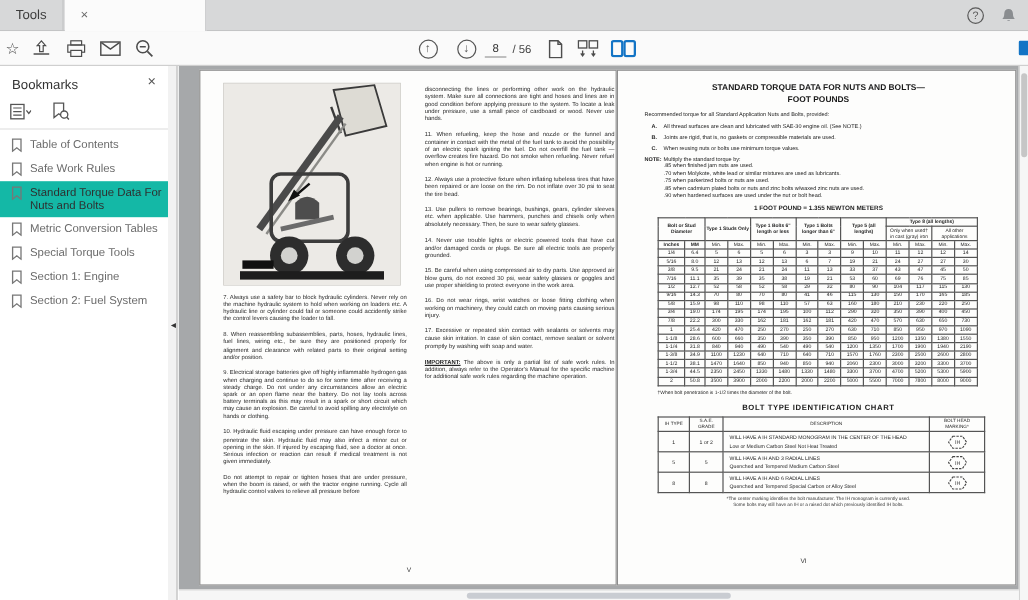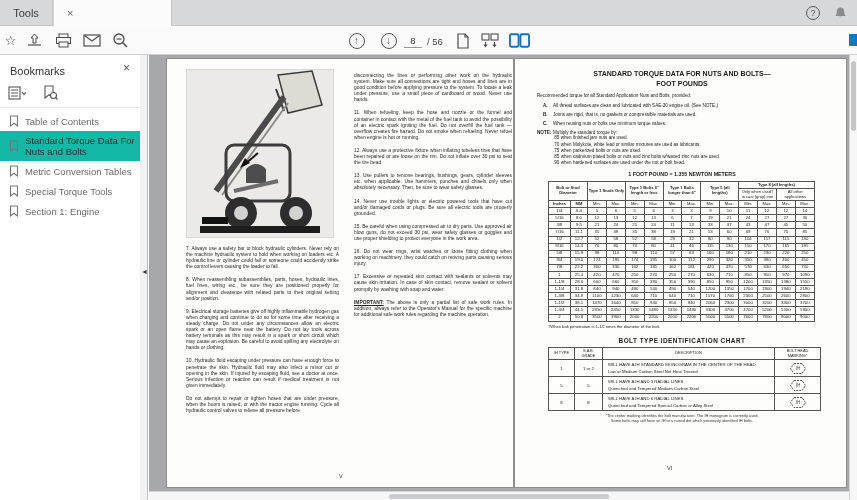--- a/index.html
+++ b/index.html
@@ -29,21 +29,21 @@
   .tb-partial{position:absolute;left:849px;top:8px;width:10px;height:12px;background:#1374c5;border-radius:1px}
 
   
   .sidebar{position:absolute;left:0;top:55px;width:140px;height:445px;background:#fff}
   .sb-strip{position:absolute;left:140px;top:55px;width:8px;height:445px;background:#f2f2f2;border-right:1px solid #bdbdbd}
   .sb-head{position:absolute;left:10px;top:10px;font-size:11px;color:#333}
   .sb-close{position:absolute;right:10px;top:6px;font-size:12px;color:#555}
   .sb-tools{position:absolute;left:8px;top:30px;display:flex;gap:16px;align-items:center;color:#555}
   .sb-divider{position:absolute;left:0;top:52px;width:140px;border-top:1px solid #e2e2e2}
   .sb-list{position:absolute;left:0;top:56px;width:140px}
-  .sb-item{display:flex;gap:6px;padding:4px 4px 4px 9px;font-size:9.5px;line-height:11px;color:#6b6b6b;align-items:center}
+  .sb-item{display:flex;gap:6px;padding:4px 4px 4px 9px;font-size:9.5px;line-height:11px;color:#6b6b6b;align-items:flex-start}
   .sb-item.selected{background:#14b8a6;color:#2f2f2f}
   .sb-item svg{flex-shrink:0;margin-top:0}
   .sb-collapse{position:absolute;left:141px;top:268px;font-size:7px;color:#333}
 
   
   .docarea{position:absolute;left:149px;top:55px;width:700px;height:436px;background:#a6a8aa}
   .vscroll{position:absolute;left:849px;top:55px;width:8px;height:445px;background:#f6f6f6;border-left:1px solid #d4d4d4}
   .vthumb{position:absolute;left:1px;top:6px;width:5px;height:70px;background:#c6c6c6;border-radius:3px}
   .hscroll{position:absolute;left:149px;top:491px;width:700px;height:9px;background:#f6f6f6;border-top:1px solid #d4d4d4}
   .hthumb{position:absolute;left:240px;top:2px;width:220px;height:5px;background:#c9ccd2;border-radius:3px}
@@ -191,20 +191,26 @@
       </span>
     </div>
     <div class="sb-divider"></div>
     <div class="sb-list">
         <div class="sb-item">
         <svg width="10" height="12" viewBox="0 0 10 12">
             <path d="M1.5 1 H8.5 V11 L5 8.2 L1.5 11 Z" fill="none" stroke="#777" stroke-width="1.1"></path>
           </svg>
         <span>Table of Contents</span>
       </div>
+        <div class="sb-item">
+        <svg width="10" height="12" viewBox="0 0 10 12">
+            <path d="M1.5 1 H8.5 V11 L5 8.2 L1.5 11 Z" fill="none" stroke="#777" stroke-width="1.1"></path>
+          </svg>
+        <span>Safe Work Rules</span>
+      </div>
         <div class="sb-item selected">
         <svg width="10" height="12" viewBox="0 0 10 12">
             <path d="M1.5 1 H8.5 V11 L5 8.2 L1.5 11 Z" fill="none" stroke="#777" stroke-width="1.1"></path>
           </svg>
         <span>Standard Torque Data For Nuts and Bolts</span>
       </div>
         <div class="sb-item">
         <svg width="10" height="12" viewBox="0 0 10 12">
             <path d="M1.5 1 H8.5 V11 L5 8.2 L1.5 11 Z" fill="none" stroke="#777" stroke-width="1.1"></path>
           </svg>
@@ -214,20 +220,26 @@
         <svg width="10" height="12" viewBox="0 0 10 12">
             <path d="M1.5 1 H8.5 V11 L5 8.2 L1.5 11 Z" fill="none" stroke="#777" stroke-width="1.1"></path>
           </svg>
         <span>Special Torque Tools</span>
       </div>
         <div class="sb-item">
         <svg width="10" height="12" viewBox="0 0 10 12">
             <path d="M1.5 1 H8.5 V11 L5 8.2 L1.5 11 Z" fill="none" stroke="#777" stroke-width="1.1"></path>
           </svg>
         <span>Section 1: Engine</span>
+      </div>
+        <div class="sb-item">
+        <svg width="10" height="12" viewBox="0 0 10 12">
+            <path d="M1.5 1 H8.5 V11 L5 8.2 L1.5 11 Z" fill="none" stroke="#777" stroke-width="1.1"></path>
+          </svg>
+        <span>Section 2: Fuel System</span>
       </div>
       </div>
   </div>
   <div class="sb-strip"></div>
   <span class="sb-collapse">◄</span>
 
   <div class="docarea">
 
     <div class="page page-left">
       <div class="lp-col1">

